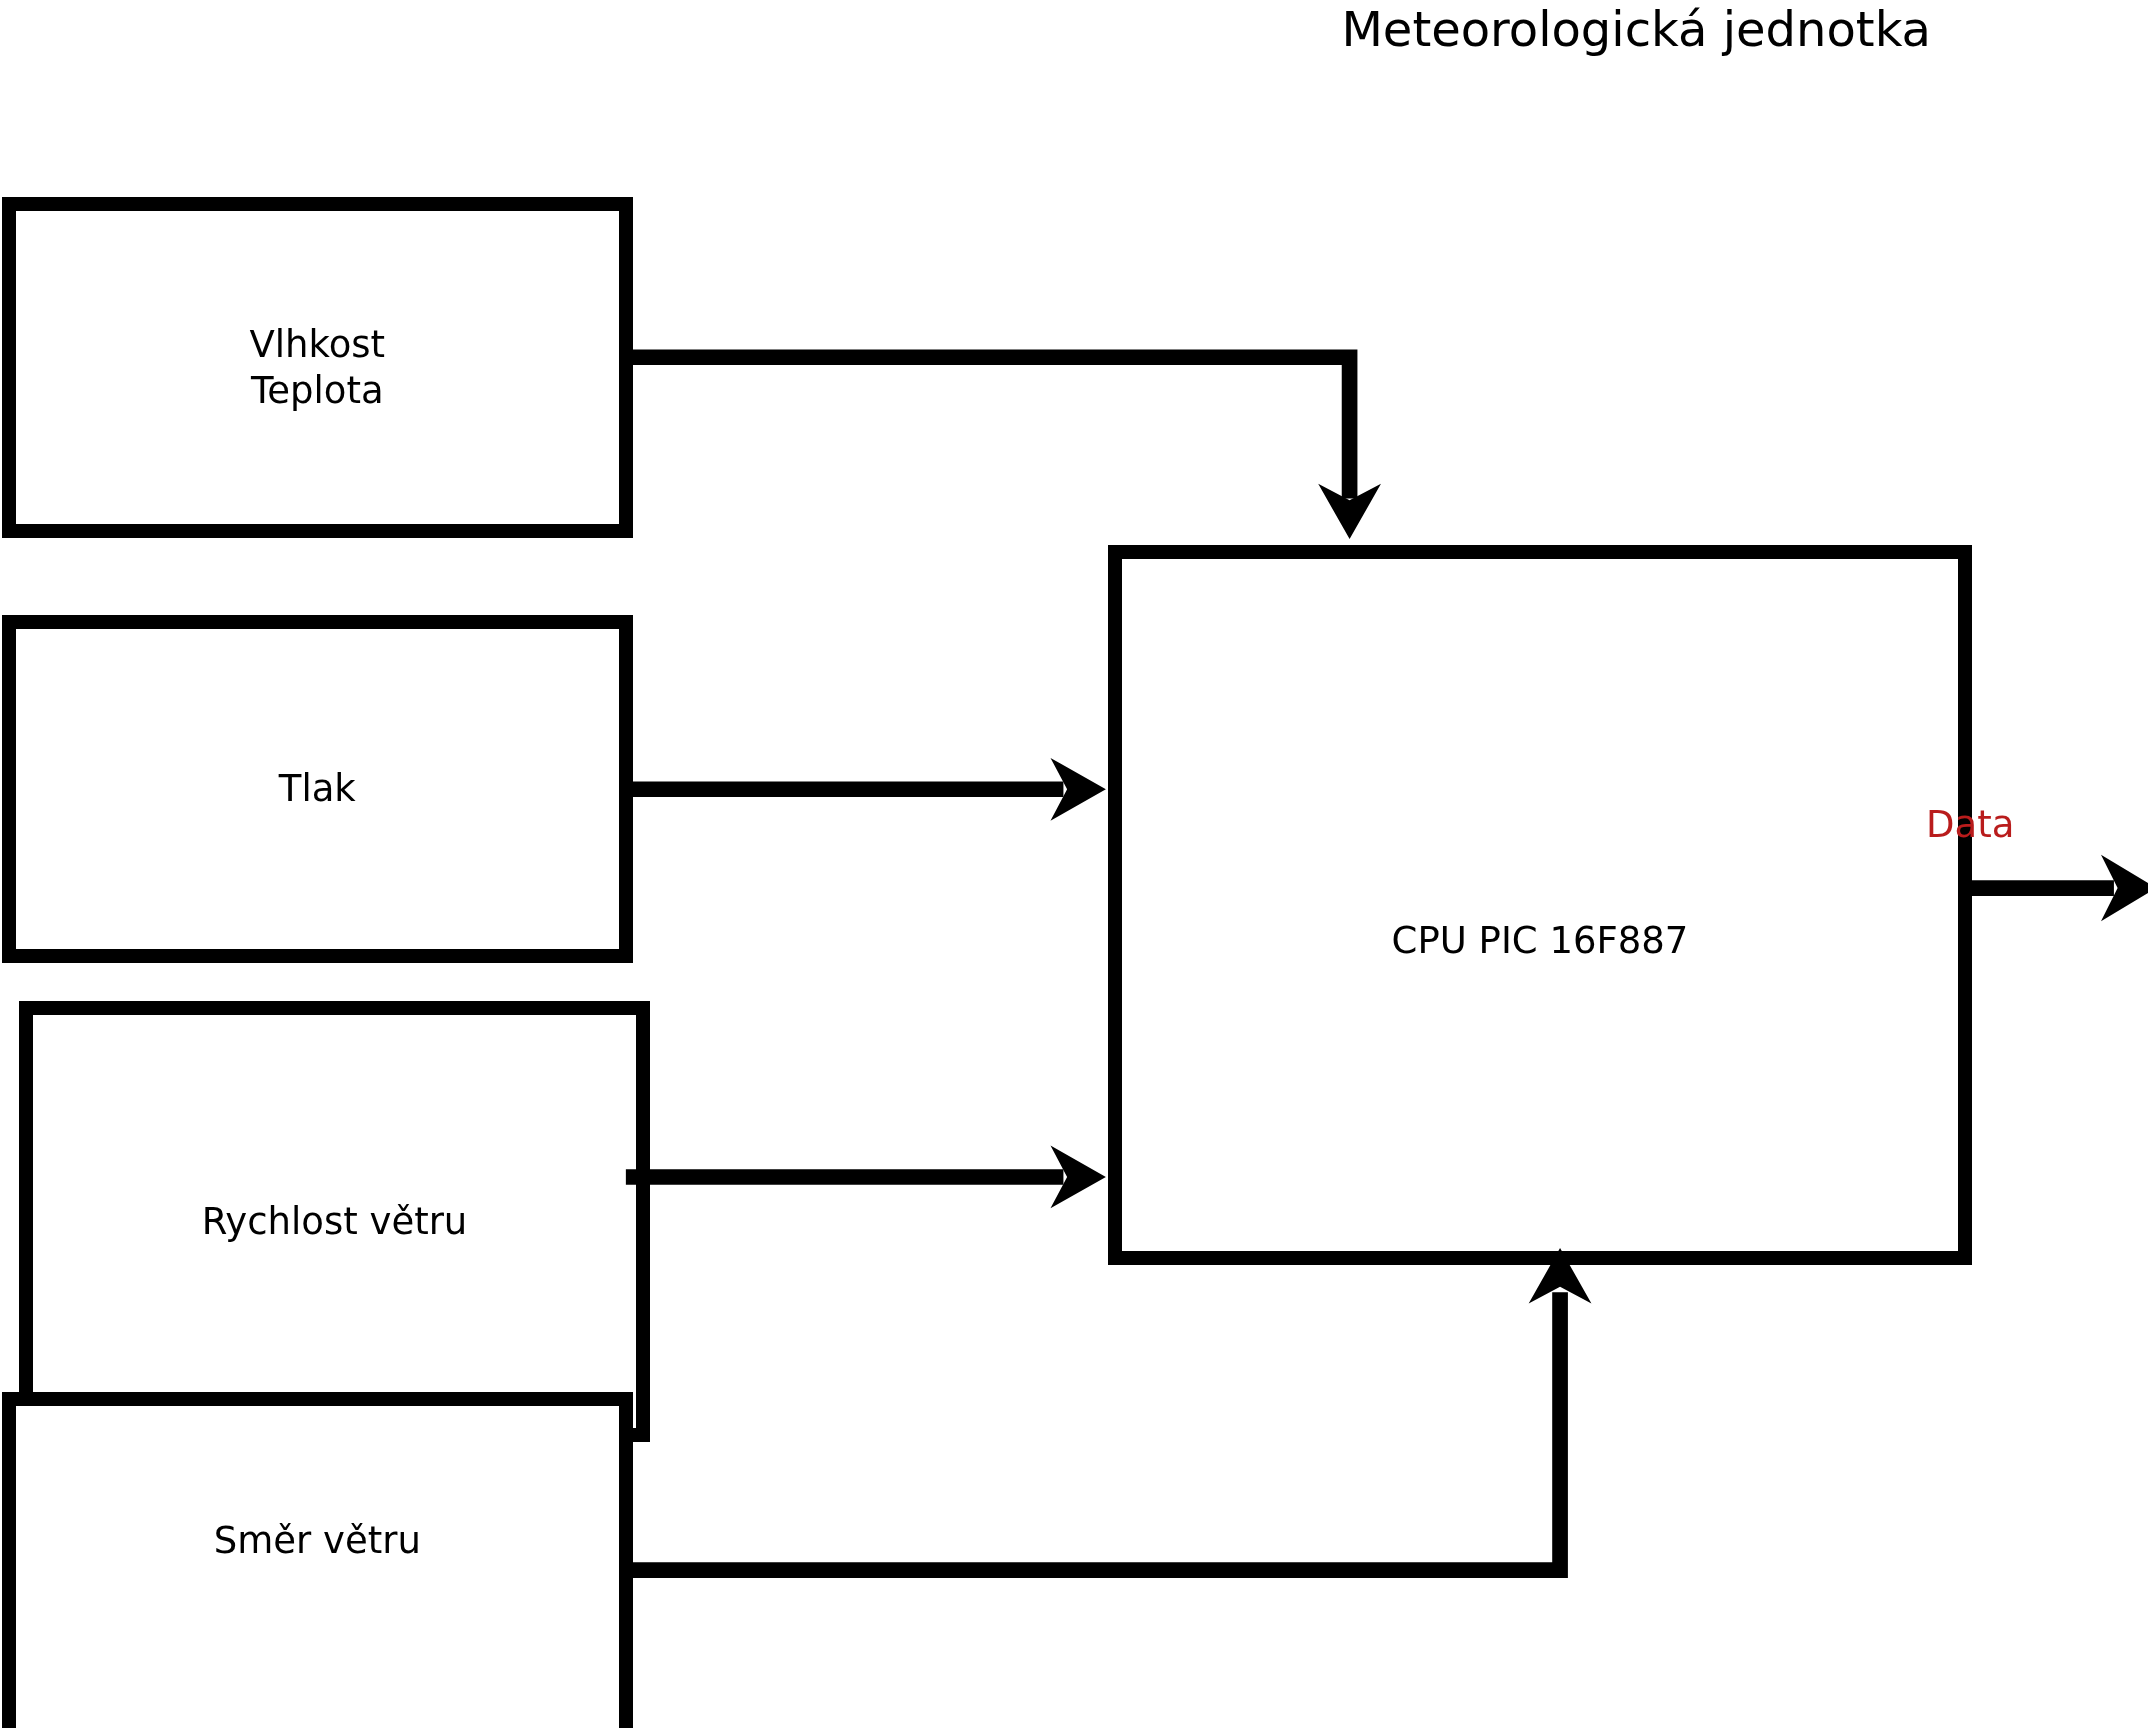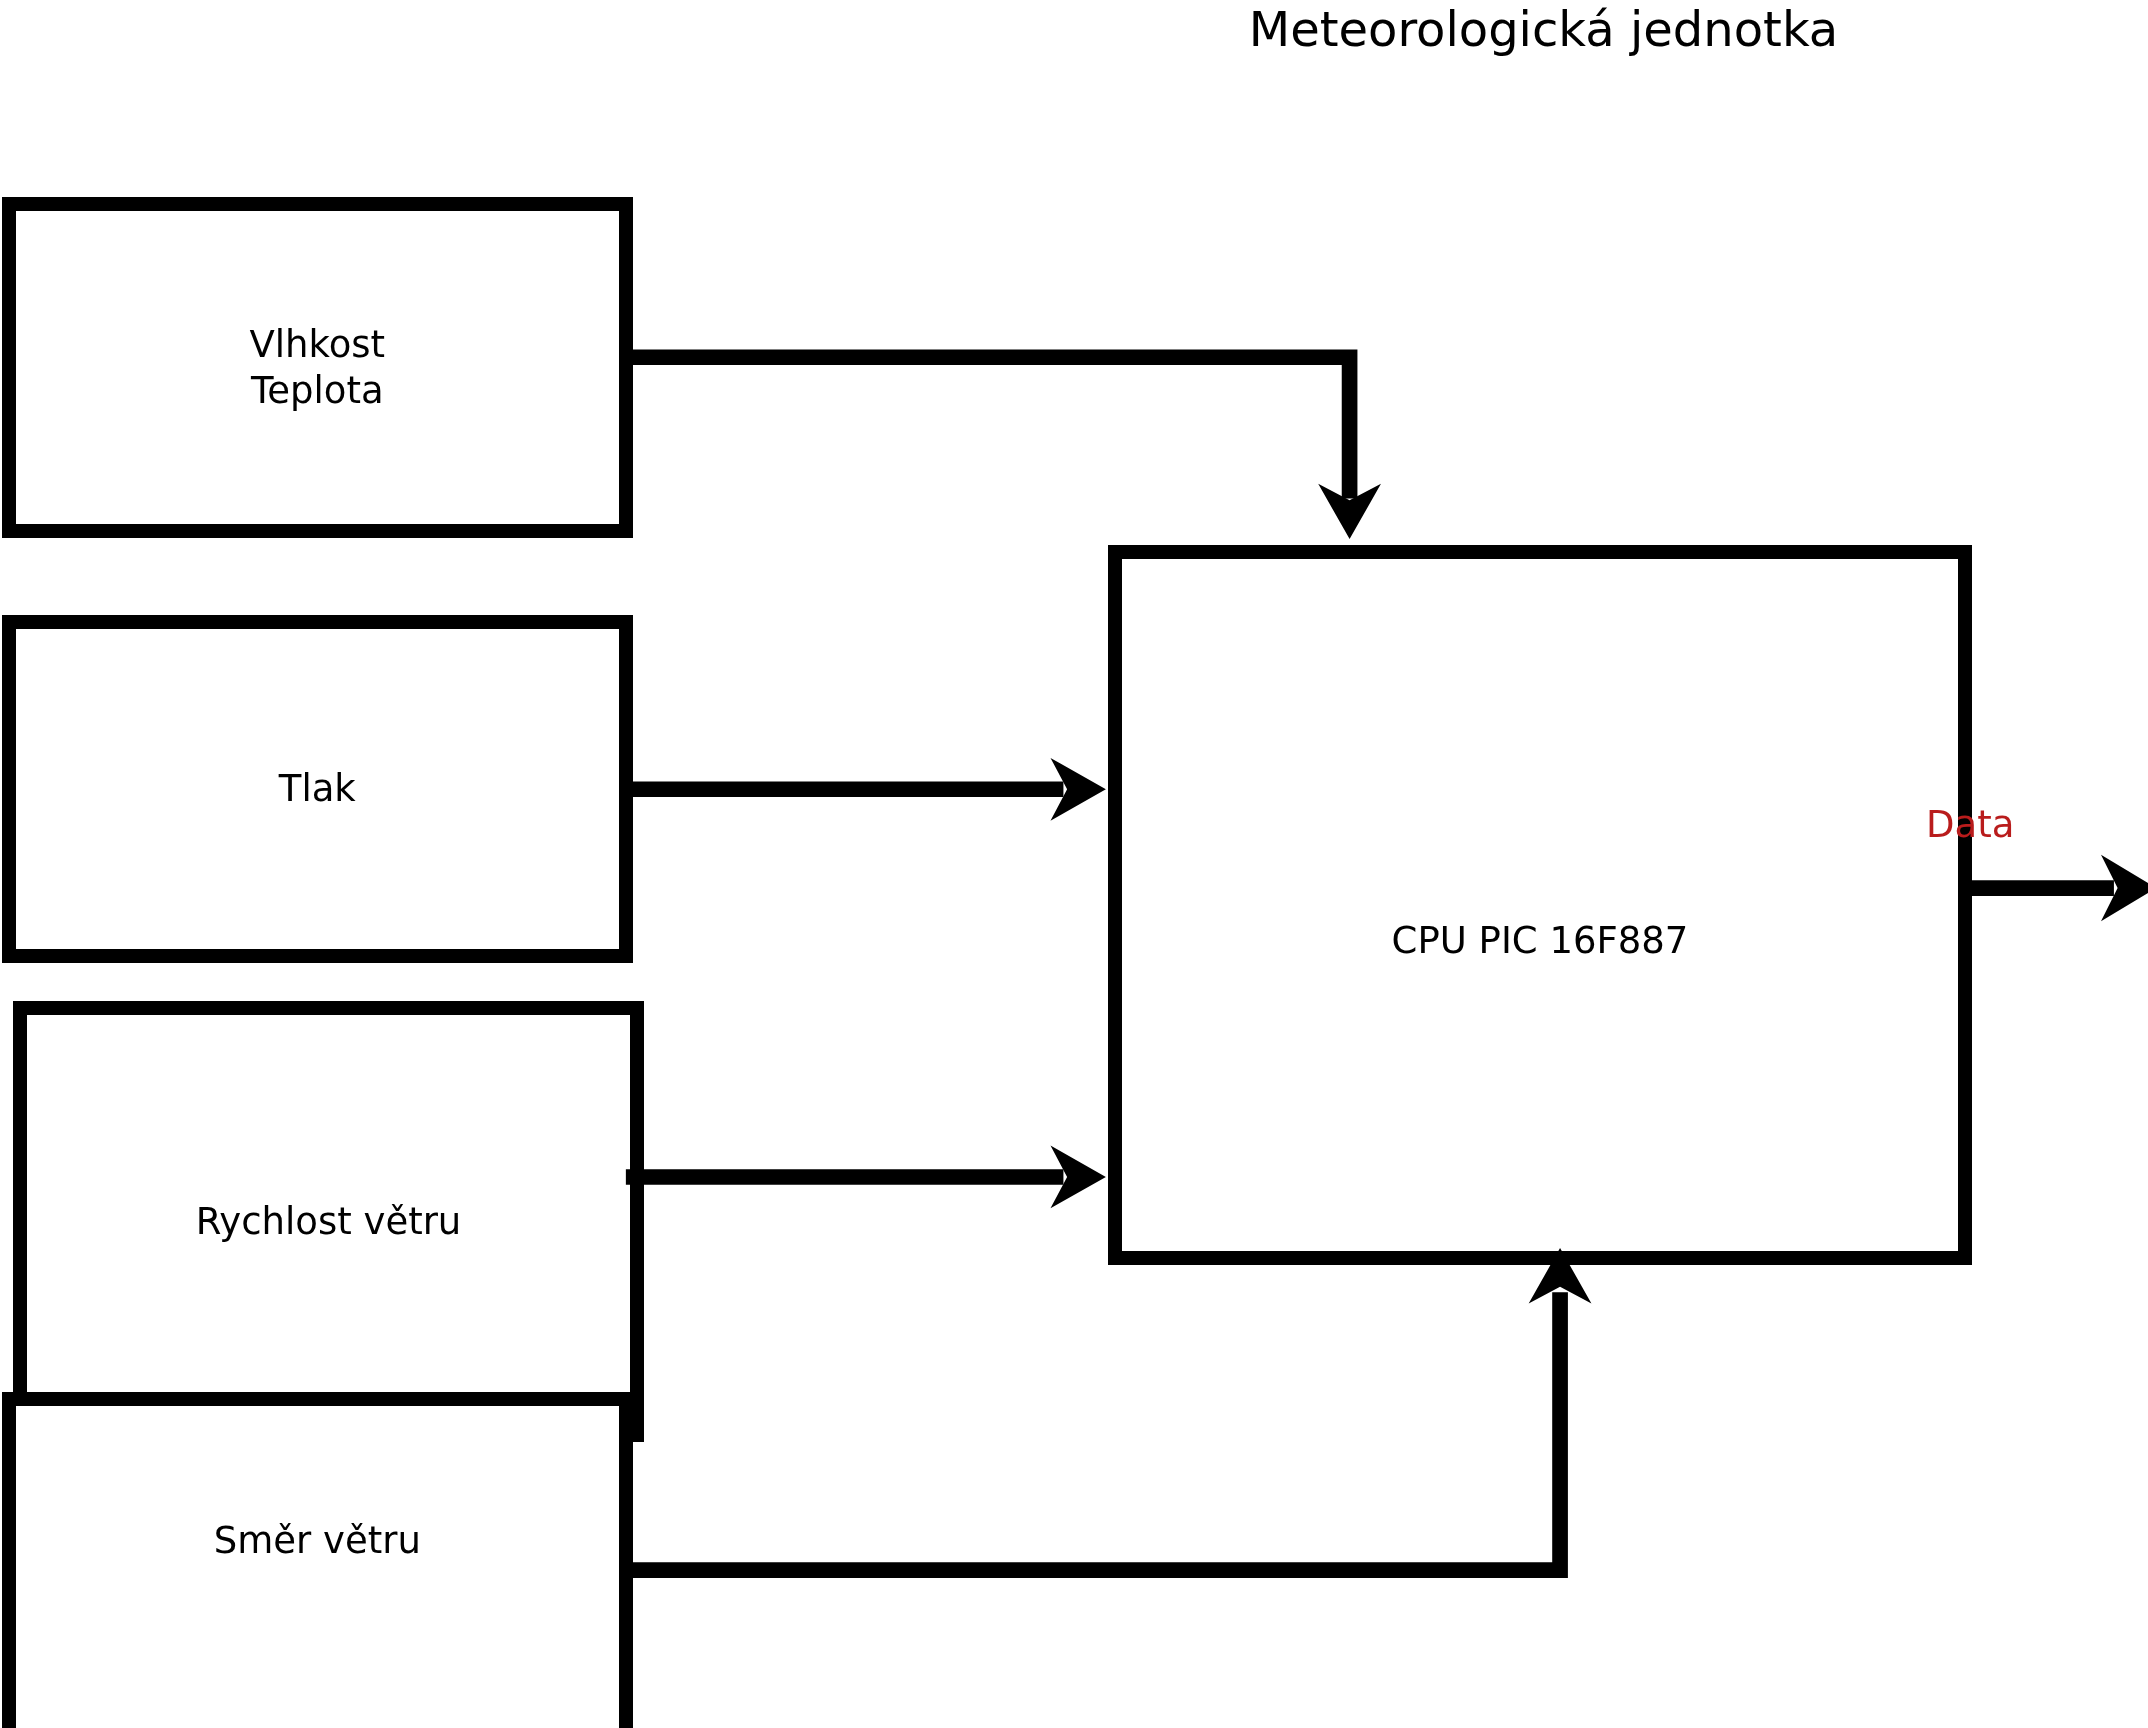--- a/index.html
+++ b/index.html
@@ -16,21 +16,21 @@
     width: 2149px;
     height: 1729px;
     background: #ffffff;
     overflow: hidden;
   }
   #diagram-title {
     position: absolute;
     left: 0;
     top: 0px;
     width: 2149px;
-    text-align: center;
+    text-align: right;
     font-size: 48px;
     line-height: 55px;
     color: #000000;
     white-space: nowrap;
     letter-spacing: 0px;
   }
   
   #title-wrap {
     position: absolute;
     left: 1156px;
@@ -87,21 +87,21 @@
   </div>
 
   <div class="block" style="left:1.8px; top:615px; width:631px; height:348px;">
     <div class="block-label">Tlak</div>
   </div>
 
   <div class="block" style="left:1.8px; top:197px; width:631px; height:341px;">
     <div class="block-label"><span>Vlhkost</span><br><span>Teplota</span></div>
   </div>
 
-  <div class="block" style="left:13px; top:1001px; width:631px; height:441px;">
+  <div class="block" style="left:19px; top:1001px; width:631px; height:441px;">
     <div class="block-label">Rychlost větru</div>
   </div>
 
   <div class="block" style="left:1.8px; top:1392px; width:631px; height:351px;">
     <div class="block-label" style="margin-bottom:54px;">Směr větru</div>
   </div>
 
   <div class="block" style="left:1108px; top:533px; width:864px; height:720px;margin-top:12px;">
     <div class="cpu-label" style="margin-top:72px;">CPU PIC 16F887</div>
   </div>

